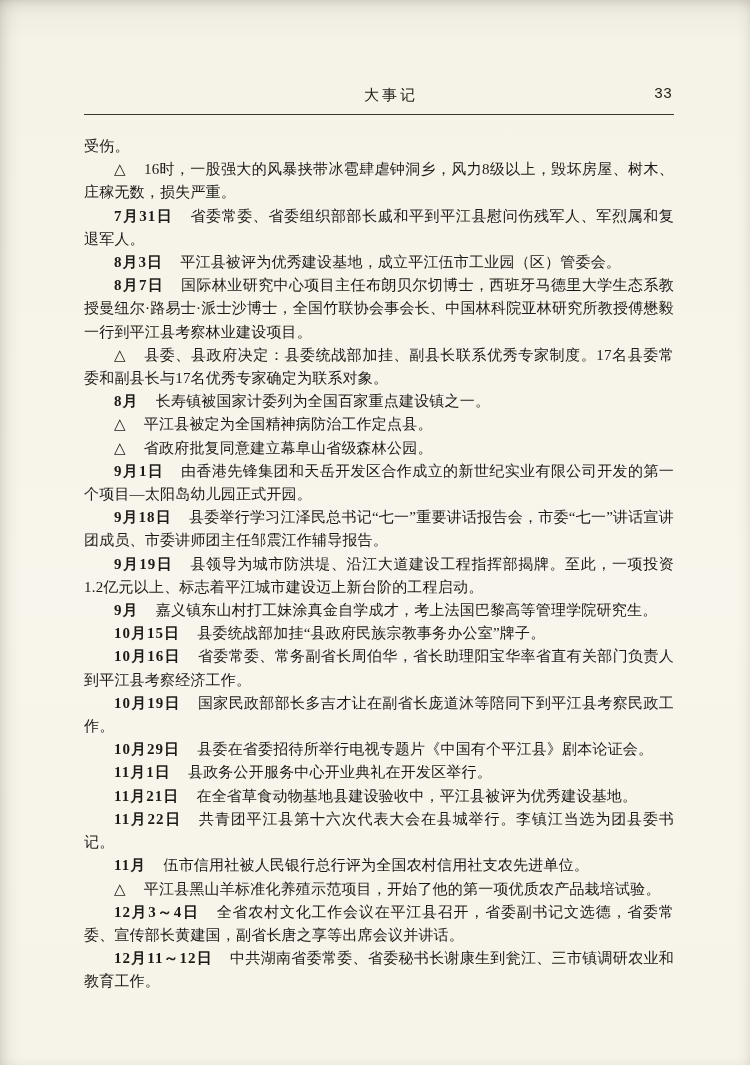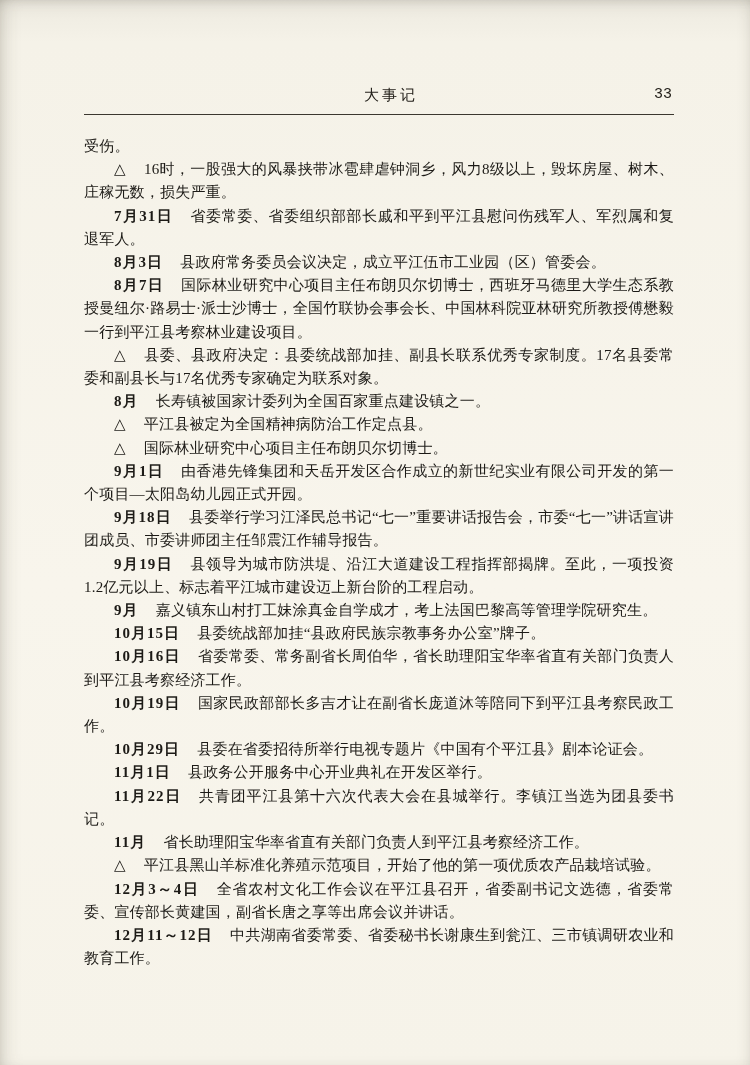--- a/index.html
+++ b/index.html
@@ -85,56 +85,57 @@
       <span class="header-title">大事记</span>
       <span class="page-number">33</span>
     </div>
     <div class="page-body">
   <p class="entry noindent"><span class="entry-text">受伤。</span></p>
 
   <p class="entry"><span class="entry-label">△</span><span class="entry-text">16时，一股强大的风暴挟带冰雹肆虐钟洞乡，风力8级以上，毁坏房屋、树木、庄稼无数，损失严重。</span></p>
 
   <p class="entry"><span class="entry-label">7月31日</span><span class="entry-text">省委常委、省委组织部部长戚和平到平江县慰问伤残军人、军烈属和复退军人。</span></p>
 
-  <p class="entry"><span class="entry-label">8月3日</span><span class="entry-text">县政府常务委员会议决定，成立平江伍市工业园（区）管委会。</span></p>
+  <p class="entry"><span class="entry-label">8月3日</span><span class="entry-text">平江县被评为优秀建设基地，成立平江伍市工业园（区）管委会。</span></p>
 
   <p class="entry"><span class="entry-label">8月7日</span><span class="entry-text">国际林业研究中心项目主任布朗贝尔切博士，西班牙马德里大学生态系教授曼纽尔·路易士·派士沙博士，全国竹联协会事会长、中国林科院亚林研究所教授傅懋毅一行到平江县考察林业建设项目。</span></p>
 
   <p class="entry"><span class="entry-label">△</span><span class="entry-text">县委、县政府决定：县委统战部加挂、副县长联系优秀专家制度。17名县委常委和副县长与17名优秀专家确定为联系对象。</span></p>
 
   <p class="entry"><span class="entry-label">8月</span><span class="entry-text">长寿镇被国家计委列为全国百家重点建设镇之一。</span></p>
 
   <p class="entry"><span class="entry-label">△</span><span class="entry-text">平江县被定为全国精神病防治工作定点县。</span></p>
 
-  <p class="entry"><span class="entry-label">△</span><span class="entry-text">国际林业研究中心项目主任布朗贝尔切博士。</span></p>
+  <p class="entry"><span class="entry-label">△</span><span class="entry-text">省政府批复同意建立幕阜山省级森林公园。</span></p>
 
   <p class="entry"><span class="entry-label">9月1日</span><span class="entry-text">由香港先锋集团和天岳开发区合作成立的新世纪实业有限公司开发的第一个项目—太阳岛幼儿园正式开园。</span></p>
 
   <p class="entry"><span class="entry-label">9月18日</span><span class="entry-text">县委举行学习江泽民总书记“七一”重要讲话报告会，市委“七一”讲话宣讲团成员、市委讲师团主任邹震江作辅导报告。</span></p>
 
   <p class="entry"><span class="entry-label">9月19日</span><span class="entry-text">县领导为城市防洪堤、沿江大道建设工程指挥部揭牌。至此，一项投资1.2亿元以上、标志着平江城市建设迈上新台阶的工程启动。</span></p>
 
   <p class="entry"><span class="entry-label">9月</span><span class="entry-text">嘉义镇东山村打工妹涂真金自学成才，考上法国巴黎高等管理学院研究生。</span></p>
 
   <p class="entry"><span class="entry-label">10月15日</span><span class="entry-text">县委统战部加挂“县政府民族宗教事务办公室”牌子。</span></p>
 
   <p class="entry"><span class="entry-label">10月16日</span><span class="entry-text">省委常委、常务副省长周伯华，省长助理阳宝华率省直有关部门负责人到平江县考察经济工作。</span></p>
 
   <p class="entry"><span class="entry-label">10月19日</span><span class="entry-text">国家民政部部长多吉才让在副省长庞道沐等陪同下到平江县考察民政工作。</span></p>
 
 
   <p class="entry"><span class="entry-label">10月29日</span><span class="entry-text">县委在省委招待所举行电视专题片《中国有个平江县》剧本论证会。</span></p>
 
   <p class="entry"><span class="entry-label">11月1日</span><span class="entry-text">县政务公开服务中心开业典礼在开发区举行。</span></p>
 
+  <p class="entry"><span class="entry-label">11月21日</span><span class="entry-text">在全省草食动物基地县建设验收中，平江县被评为优秀建设基地。</span></p>
 
   <p class="entry"><span class="entry-label">11月22日</span><span class="entry-text">共青团平江县第十六次代表大会在县城举行。李镇江当选为团县委书记。</span></p>
 
 
-  <p class="entry"><span class="entry-label">11月</span><span class="entry-text">省长助理阳宝华率省直有关部门负责人到平江县考察经济工作。</span></p>
+  <p class="entry"><span class="entry-label">11月</span><span class="entry-text">伍市信用社被人民银行总行评为全国农村信用社支农先进单位。</span></p>
 
   <p class="entry"><span class="entry-label">△</span><span class="entry-text">平江县黑山羊标准化养殖示范项目，开始了他的第一项优质农产品栽培试验。</span></p>
 
   <p class="entry"><span class="entry-label">12月3～4日</span><span class="entry-text">全省农村文化工作会议在平江县召开，省委副书记文选德，省委常委、宣传部长黄建国，副省长唐之享等出席会议并讲话。</span></p>
 
   <p class="entry"><span class="entry-label">12月11～12日</span><span class="entry-text">中共湖南省委常委、省委秘书长谢康生到瓮江、三市镇调研农业和教育工作。</span></p>
 
 </div>
   </div>
 </div>

